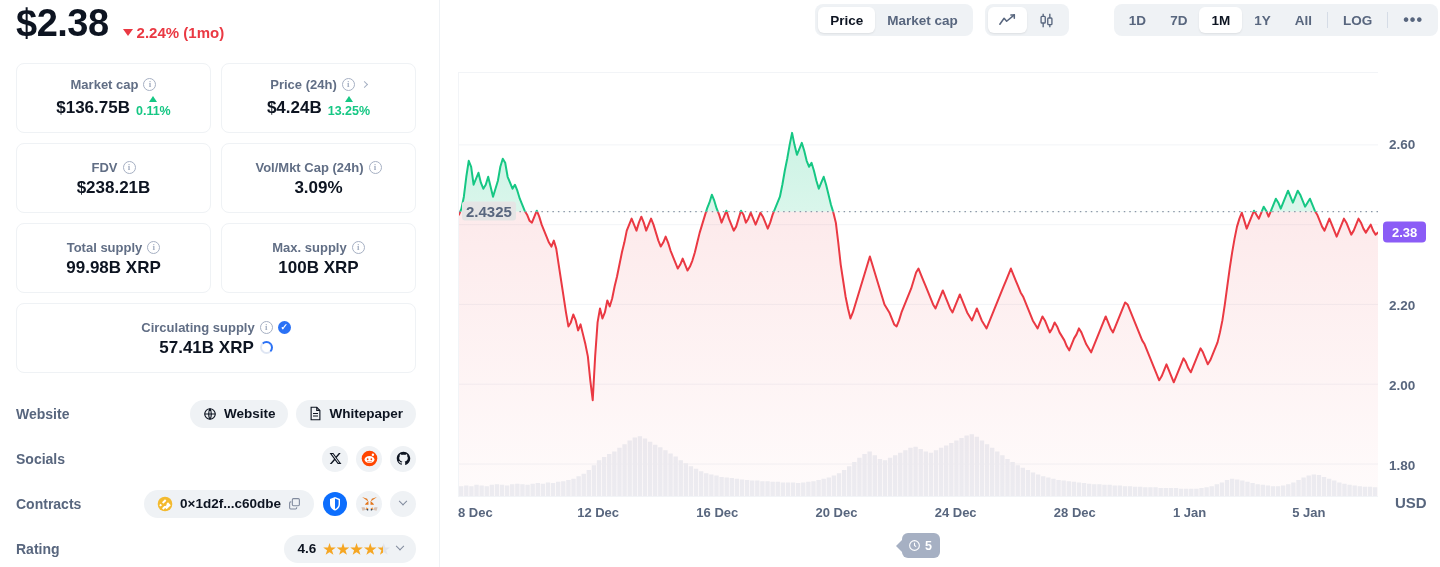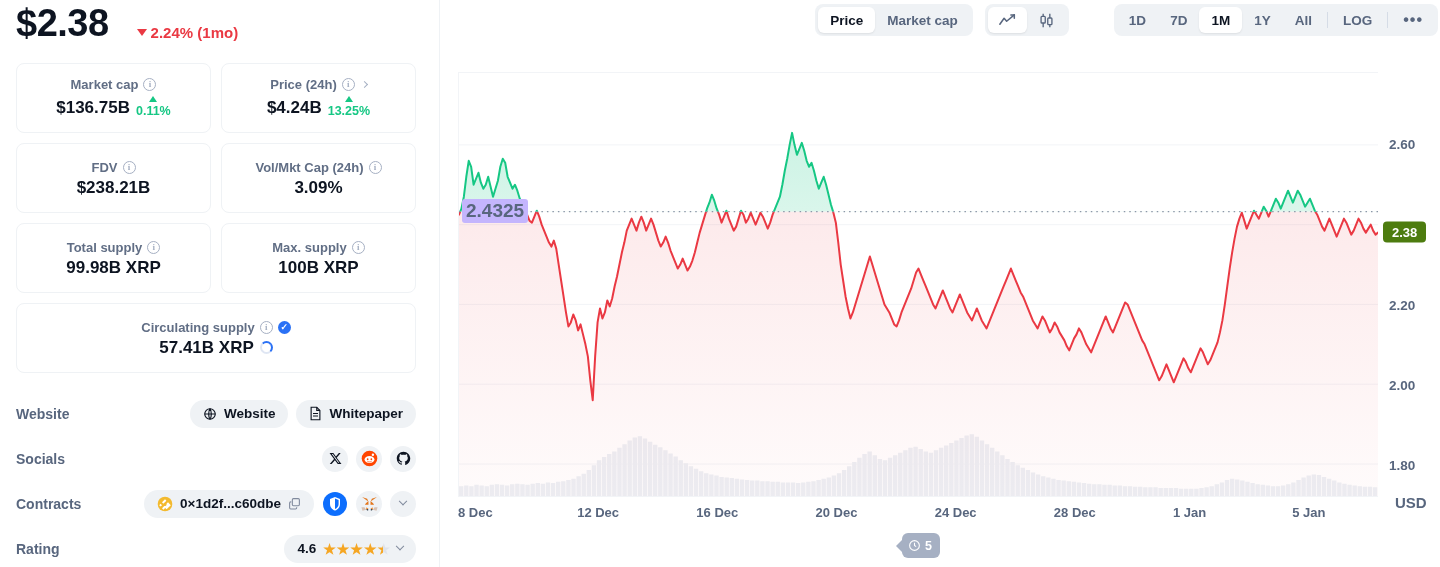--- a/index.html
+++ b/index.html
@@ -14,21 +14,21 @@
 
   
   .left-panel {
     width: 440px; height: 567px;
     padding: 0 24px 0 16px;
     position: relative;
     border-right: 1px solid #eff2f5;
     flex: 0 0 440px;
   }
 
-  .price-row { display: flex; align-items: baseline; gap: 28px; padding-top: 2px; }
+  .price-row { display: flex; align-items: baseline; gap: 14px; padding-top: 2px; }
   .price-big { font-size: 38px; font-weight: 700; letter-spacing: -0.5px; color: #0d1421; }
   .price-change { display: flex; align-items: center; gap: 4px; font-size: 15px; font-weight: 700; color: #ea3943; }
   .caret-down {
     width: 0; height: 0;
     border-left: 5px solid transparent; border-right: 5px solid transparent;
     border-top: 7px solid #ea3943;
   }
   .caret-up {
     width: 0; height: 0;
     border-left: 4.5px solid transparent; border-right: 4.5px solid transparent;
@@ -122,26 +122,26 @@
     position: absolute; left: 0; top: 0; width: 920px; height: 425px;
     border: 1px solid #f2f4f7; border-right: none; background: #fff; overflow: hidden;
   }
   .plot-svg { position: absolute; inset: 0; width: 100%; height: 100%; }
 
   .yaxis { position: absolute; left: 921px; top: 0; width: 70px; height: 425px; }
   .ytick { position: absolute; left: 10px; font-size: 13.5px; font-weight: 700; color: #58667e; transform: translateY(-50%); }
   .usd-label { position: absolute; left: 16px; top: 422px; font-size: 15px; font-weight: 700; color: #58667e; }
   .price-tag {
     position: absolute; left: 4px;
-    background: #4d7c0f; color: #fff; font-size: 13px; font-weight: 700;
+    background: #8b5cf6; color: #fff; font-size: 13px; font-weight: 700;
     border-radius: 4px; padding: 3px 9px; transform: translateY(-50%);
   }
   .cur-label {
-    position: absolute; font-size: 19px; font-weight: 700; color: #58667e;
-    background: #c4b5fd; padding: 1px 4px; border-radius: 3px; transform: translateY(-50%);
+    position: absolute; font-size: 15px; font-weight: 700; color: #58667e;
+    background: #e5e5e5; padding: 1px 4px; border-radius: 3px; transform: translateY(-50%);
   }
 
   .xaxis { position: absolute; left: 18px; top: 505px; width: 920px; height: 24px; }
   .xtick { position: absolute; font-size: 13px; font-weight: 600; color: #58667e; }
 
   .time-badge {
     position: absolute; left: 462px; top: 533px;
     display: inline-flex; align-items: center; gap: 4px;
     background: #a6b0c3; color: #fff; border-radius: 6px;
     height: 25px; padding: 0 8px 0 6px; font-size: 12.5px; font-weight: 700;

